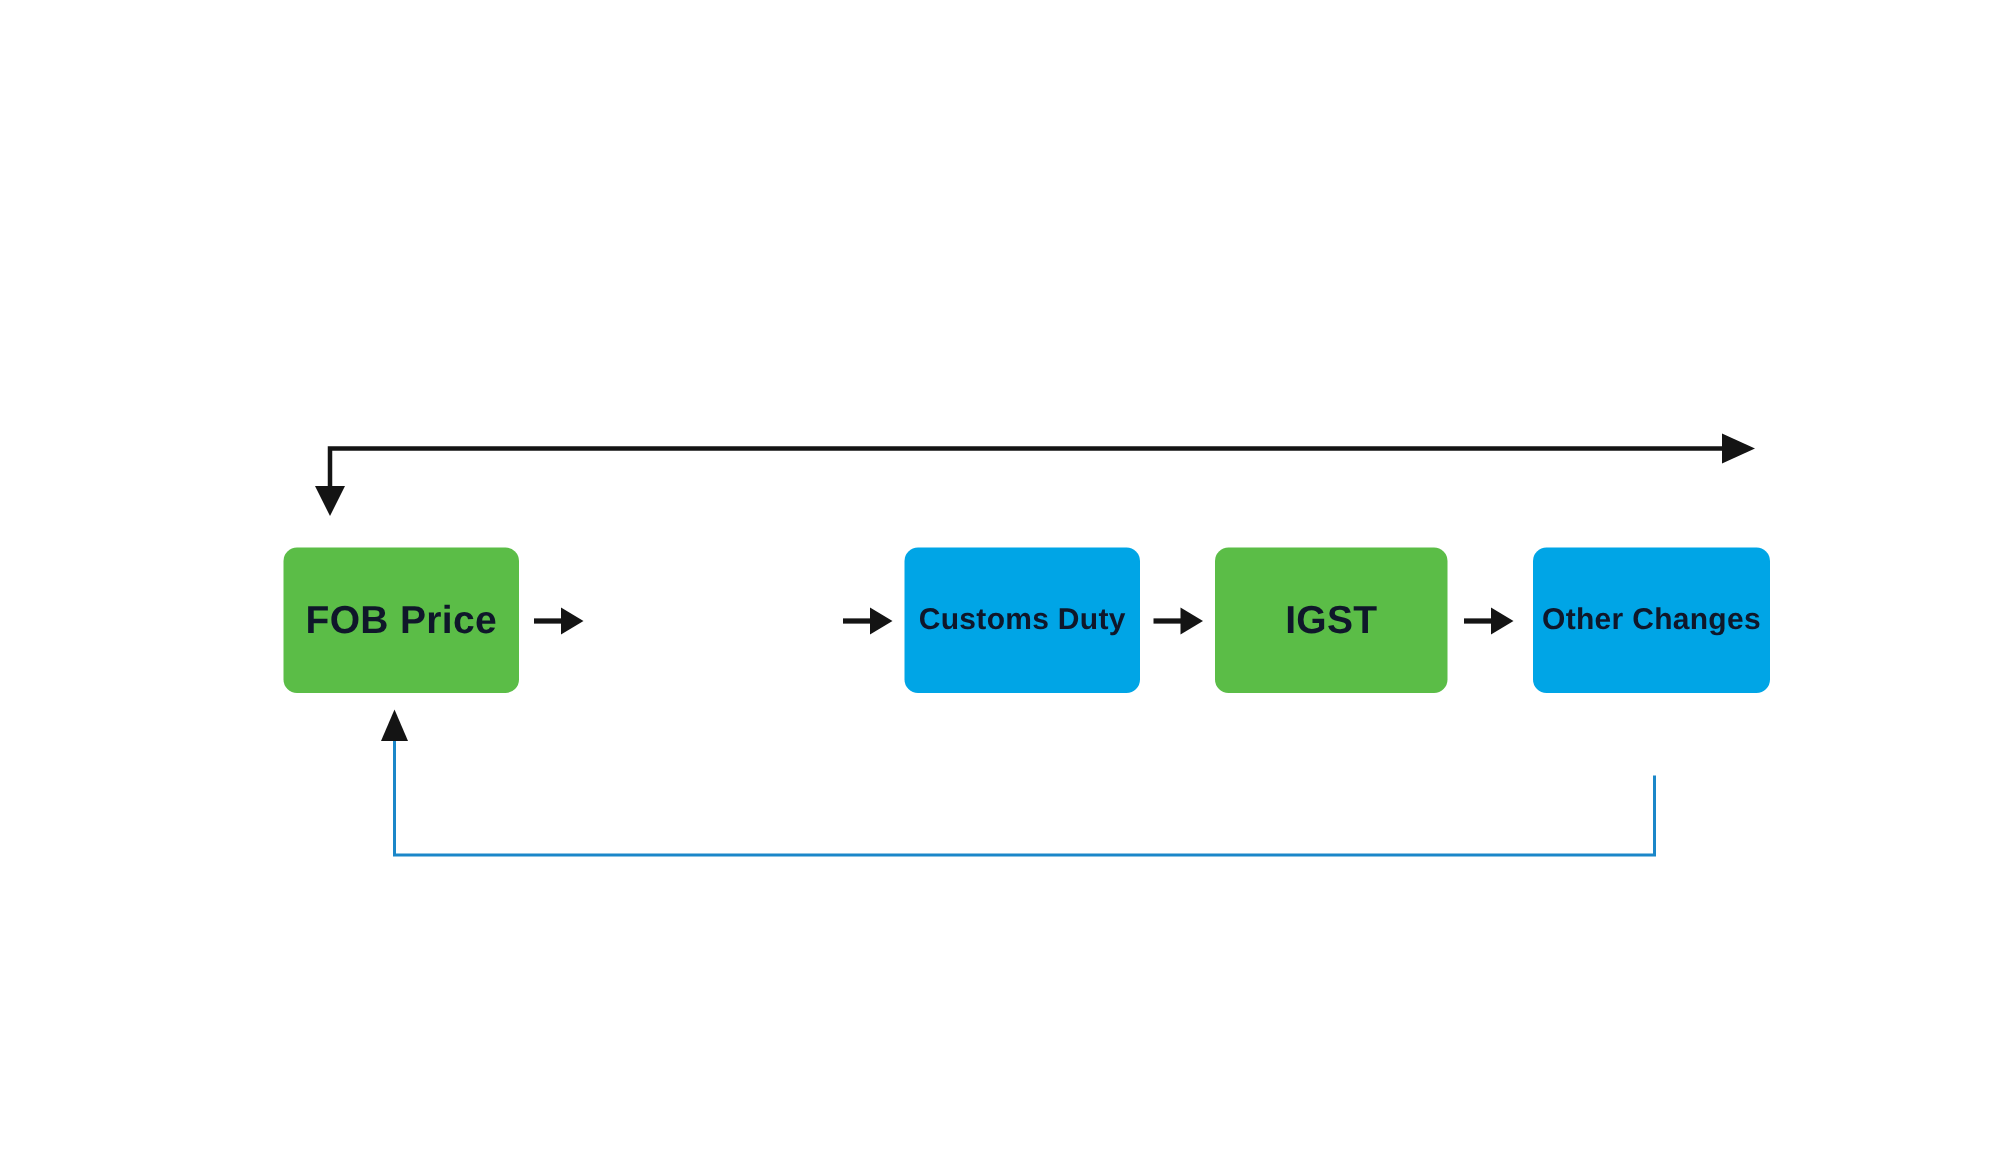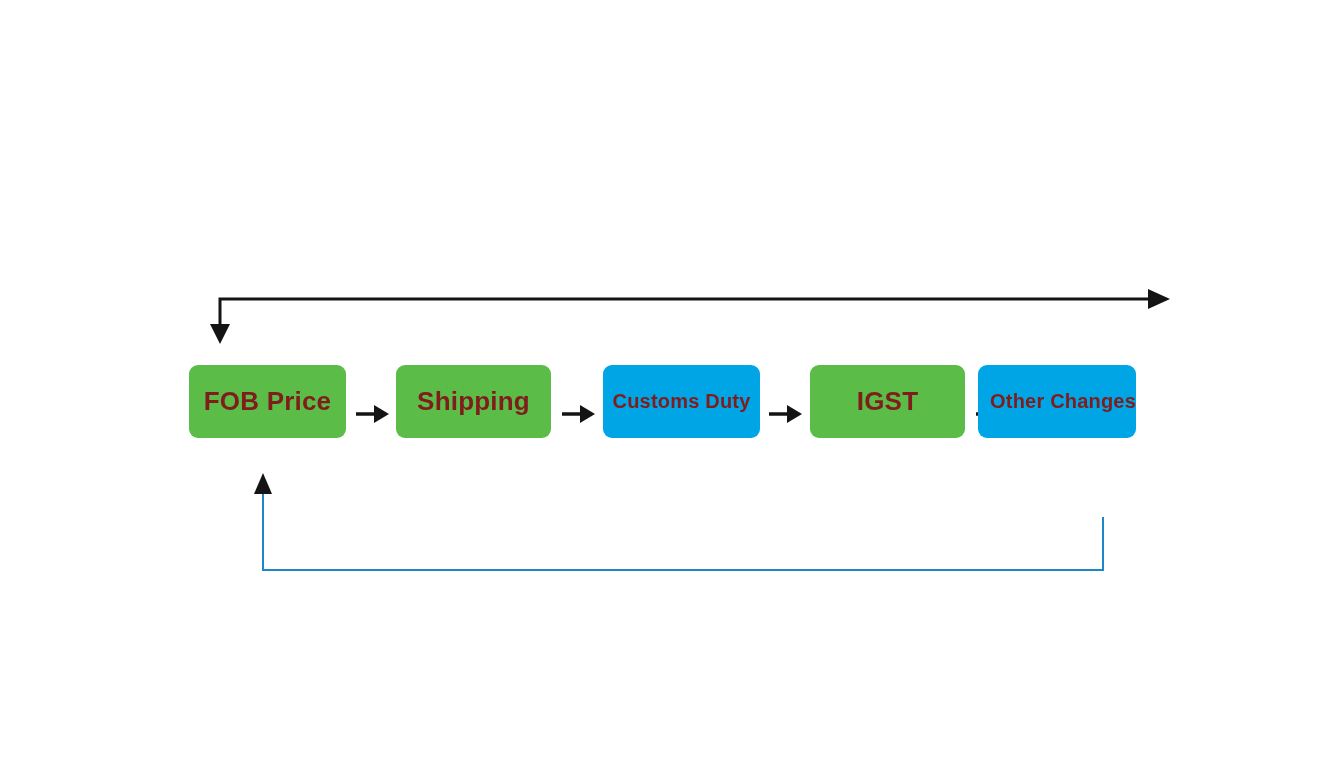--- a/index.html
+++ b/index.html
@@ -19,26 +19,26 @@
     position: absolute;
     left: 0;
     top: 0;
     width: 1344px;
     height: 768px;
     pointer-events: none;
   }
   .node {
     position: absolute;
     top: 365px;
-    height: 73px;
+    height: 97px;
     border-radius: 9px;
     display: flex;
     align-items: center;
     justify-content: center;
-    color: #7f1d1d;
+    color: #0f172a;
     font-weight: bold;
     font-size: 26px;
     letter-spacing: 0.2px;
     text-align: center;
     box-sizing: border-box;
   }
   .node.sm { font-size: 20px; }
 </style>
 </head>
 <body>
@@ -76,29 +76,26 @@
     <g>
       <path d="M 1103 517 L 1103 570 L 263 570 L 263 490" fill="none" stroke="var(--feedback-blue)" stroke-width="2"></path>
       <polygon points="254,494 272,494 263,473" fill="var(--arrow-black)"></polygon>
     </g>
   </svg>
 
   <div class="node" style="left: 189px; width: 157px; background: rgb(91, 189, 71);">
     <span>FOB Price</span>
   </div>
 
-  <div class="node" style="left: 396px; width: 155px; background: rgb(91, 189, 71);">
-    <span>Shipping</span>
-  </div>
 
   <div class="node" style="left: 810px; width: 155px; background: rgb(91, 189, 71);">
     <span>IGST</span>
   </div>
 
   <div class="node sm" style="left: 603px; width: 157px; background: rgb(0, 165, 230);">
     <span>Customs Duty</span>
   </div>
 
-  <div class="node sm" style="left: 978px; width: 158px; background: rgb(0, 165, 230); justify-content: flex-end;">
+  <div class="node sm" style="left: 1022px; width: 158px; background: rgb(0, 165, 230);">
     <span>Other Changes</span>
   </div>
 
 </div>
 
 </body></html>

